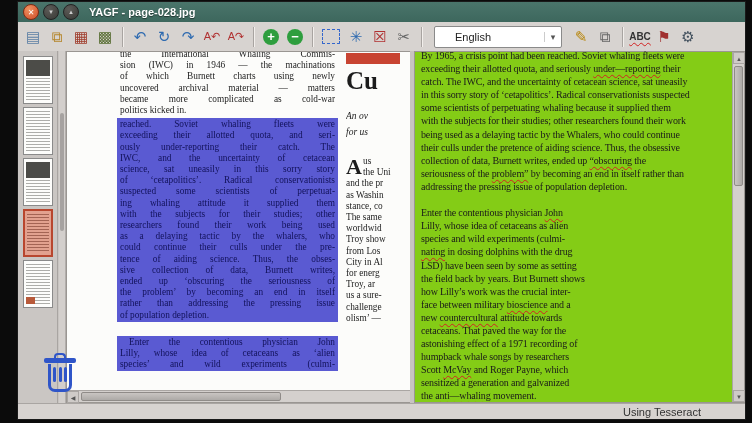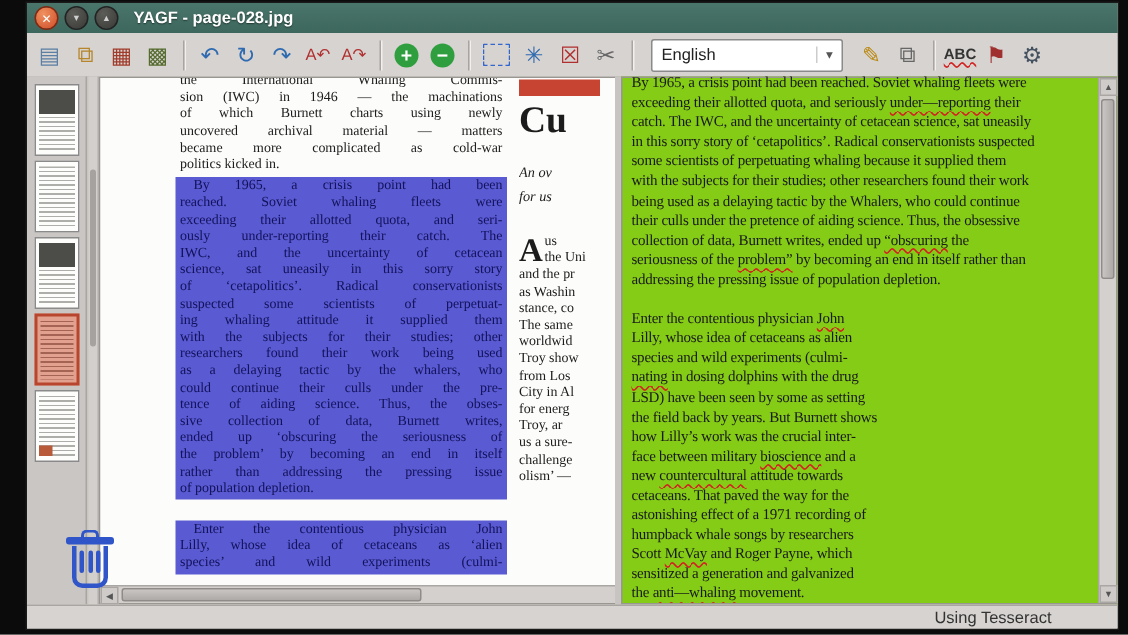--- a/index.html
+++ b/index.html
@@ -25,21 +25,21 @@
   .ticon{width:22px;height:22px;display:flex;align-items:center;justify-content:center;
     font-size:15px;border-radius:3px;flex:0 0 auto;cursor:default;}
   .ticon.circ{width:16px;height:16px;border-radius:50%;font-size:13px;font-weight:bold;
     margin:0 3px;color:#fff;line-height:14px;}
   .ticon.dash{width:16px;height:13px;border:1px dashed #3366cc;margin:0 3px;border-radius:1px;}
   .ticon.abc{font-size:10px;font-weight:bold;color:#333;letter-spacing:0;
     text-decoration:underline wavy var(--misspell,#d22222) 1px;text-underline-offset:2px;}
   .tsep{width:1px;height:20px;background:#a8a4a1;box-shadow:1px 0 0 #f2efec;margin:0 4px;flex:0 0 auto;}
   .combo{height:20px;background:#fff;border:1px solid #8a8a8a;border-radius:2px;display:flex;
     align-items:center;width:126px;margin:0 6px;font-size:11px;flex:0 0 auto;}
-  .combo-val{flex:1;padding-left:6px;color:#222;}
+  .combo-val{flex:1;padding-left:20px;color:#222;}
   .combo-arrow{width:16px;color:#555;font-size:9px;text-align:center;border-left:1px solid #ccc;}
 
   
   #main{position:absolute;left:0;top:49px;right:0;bottom:16px;background:#c8c4c1;}
 
   #thumb-panel{position:absolute;left:0;top:0;width:40px;bottom:0;background:#cac6c3;
     border-right:1px solid #a9a5a2;box-sizing:border-box;padding-top:2px;}
   .thumb{width:30px;height:48px;margin:3px auto;background:#fdfdfb;border:1px solid #8a8a8a;
     position:relative;overflow:hidden;box-sizing:border-box;}
   .thumb.sel{background:#e2a18f;border:2px solid #b8462e;}
@@ -189,21 +189,20 @@
     <div id="image-panel">
       <div id="scan-view">
         <div id="scan-col1">
             <div class="scan-line">the International Whaling Commis-</div>
             <div class="scan-line">sion (IWC) in 1946 — the machinations</div>
             <div class="scan-line">of which Burnett charts using newly</div>
             <div class="scan-line">uncovered archival material — matters</div>
             <div class="scan-line">became more complicated as cold-war</div>
             <div class="scan-line last">politics kicked in.</div>
             <div class="selblock">
-              <div class="scan-line ind">By 1965, a crisis point had been</div>
               <div class="scan-line">reached. Soviet whaling fleets were</div>
               <div class="scan-line">exceeding their allotted quota, and seri-</div>
               <div class="scan-line">ously under-reporting their catch. The</div>
               <div class="scan-line">IWC, and the uncertainty of cetacean</div>
               <div class="scan-line">science, sat uneasily in this sorry story</div>
               <div class="scan-line">of ‘cetapolitics’. Radical conservationists</div>
               <div class="scan-line">suspected some scientists of perpetuat-</div>
               <div class="scan-line">ing whaling attitude it supplied them</div>
               <div class="scan-line">with the subjects for their studies; other</div>
               <div class="scan-line">researchers found their work being used</div>

